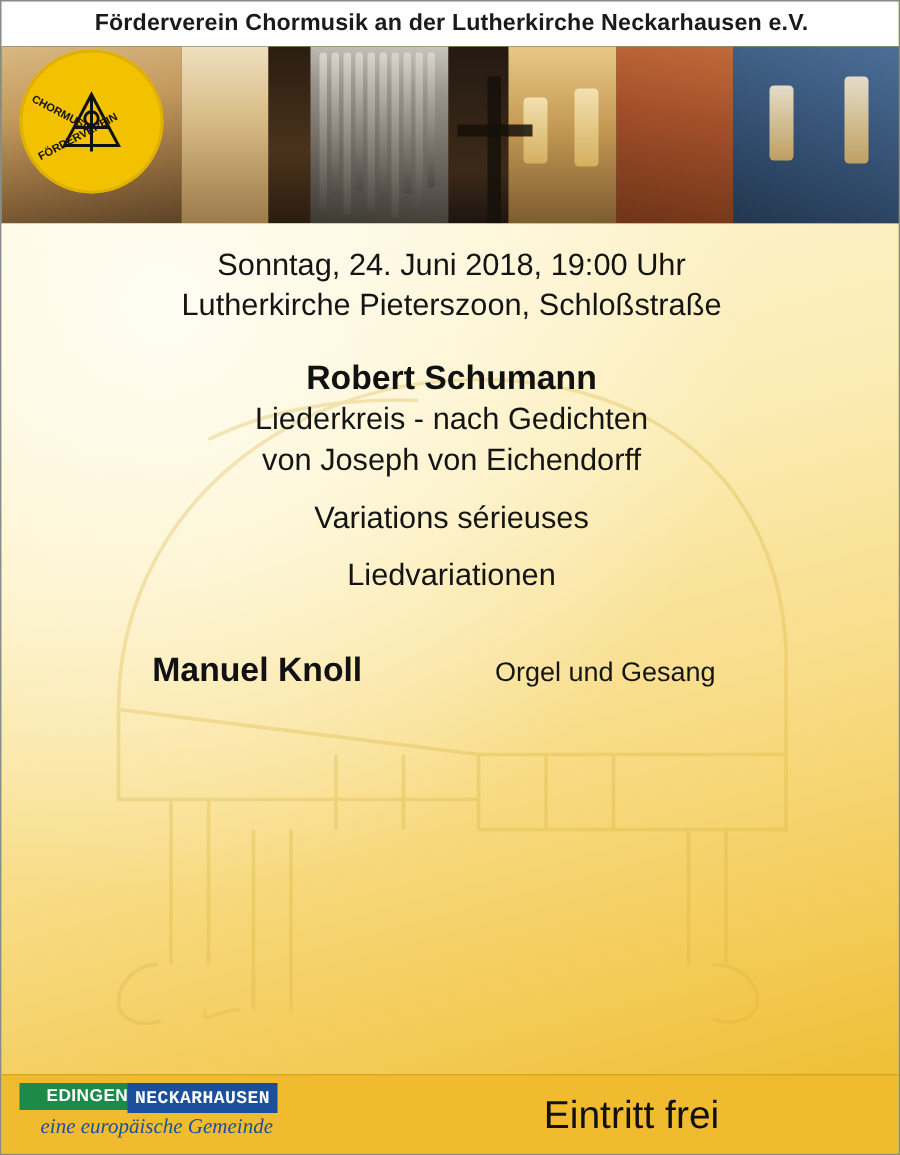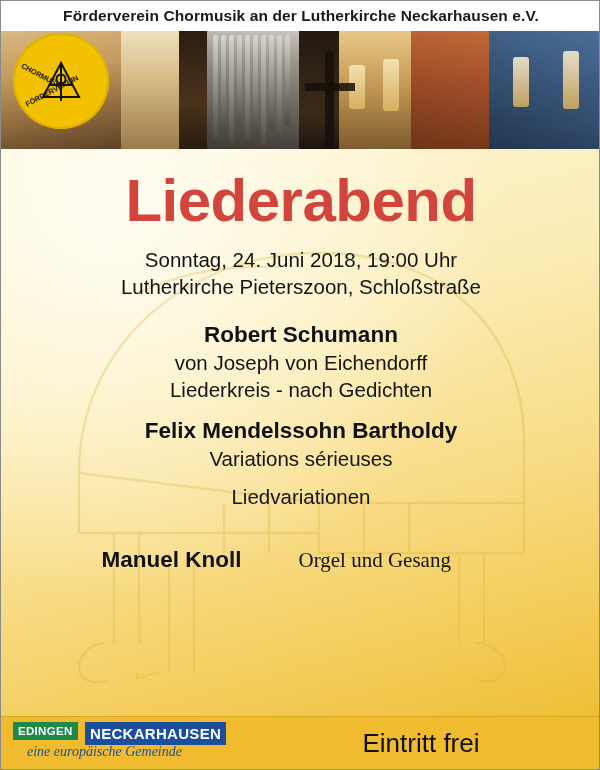--- a/index.html
+++ b/index.html
@@ -206,25 +206,24 @@
   .perf-name {
     font-size: 22.5px;
     font-weight: bold;
     color: #111;
     width: 205px;
     text-align: left;
     padding-left: 8px;
     box-sizing: border-box;
   }
   .perf-role {
-    font-size: 21px;
+    font-size: 18px;
     color: #141414;
     width: 210px;
-    text-align: left;
-    font-family: Liberation Serif, serif;
+    text-align: center;
   }
 
   
   .footer {
     position: absolute;
     left: 0; bottom: 0;
     width: 600px;
     height: 52px;
     background: #f0bb2e;
     border-top: 1px solid #d9a81f;
@@ -245,32 +244,33 @@
     left: 12px; top: 3px;
     width: 190px; height: 46px;
   }
   .muni-e {
     position: absolute;
     left: 0; top: 2px;
     background: #1d8a4a;
     color: #fff;
     font-size: 11.5px;
     font-weight: bold;
-    padding: 3px 5px;
+    padding: 3px 18px;
     letter-spacing: .3px;
   }
   .muni-n {
     position: absolute;
     left: 72px; top: 2px;
     background: #1b4f9c;
     color: #fff;
-    font-size: 15px;
+    font-size: 12px;
     font-weight: bold;
     padding: 3px 5px;
     letter-spacing: .3px;
+    font-family: Liberation Mono, monospace;
   }
   .muni-sub {
     position: absolute;
     left: 14px; top: 24px;
     font-family: "Liberation Serif", serif;
     font-style: italic;
     font-size: 14px;
     color: #1b4f9c;
   }
 </style>
@@ -338,33 +338,31 @@
         <path d="M141 500 C125 500 115 512 118 500"></path>
         <path d="M440 380 L440 470 M465 380 L465 470"></path>
         <path d="M456 470 C474 470 486 482 486 494 C486 506 470 512 456 506"></path>
         <path d="M120 120 C160 100 210 92 260 94"></path>
         <path d="M205 330 L205 380 M250 330 L250 380 M345 330 L345 380 M390 330 L390 380"></path>
       </g>
     </svg>
   </div>
 
   <div class="content">
-    <div class="title">Liederabend</div>
     <div class="date-line">Sonntag, 24. Juni 2018, 19:00 Uhr</div>
     <div class="place-line">Lutherkirche Pieterszoon, Schloßstraße</div>
 
     <div class="program">
       <div>
         <div class="composer">Robert Schumann</div>
+        <div class="work">Liederkreis - nach Gedichten</div>
         <div class="work">von Joseph von Eichendorff</div>
-        <div class="work">Liederkreis - nach Gedichten</div>
       </div>
       <div class="gap"></div>
       <div>
-        <div class="composer">Felix Mendelssohn Bartholdy</div>
         <div class="work">Variations sérieuses</div>
       </div>
       <div class="gap"></div>
       <div>
         <div class="work">Liedvariationen</div>
       </div>
     </div>
 
     <div class="performers">
       <div class="perf-row">

